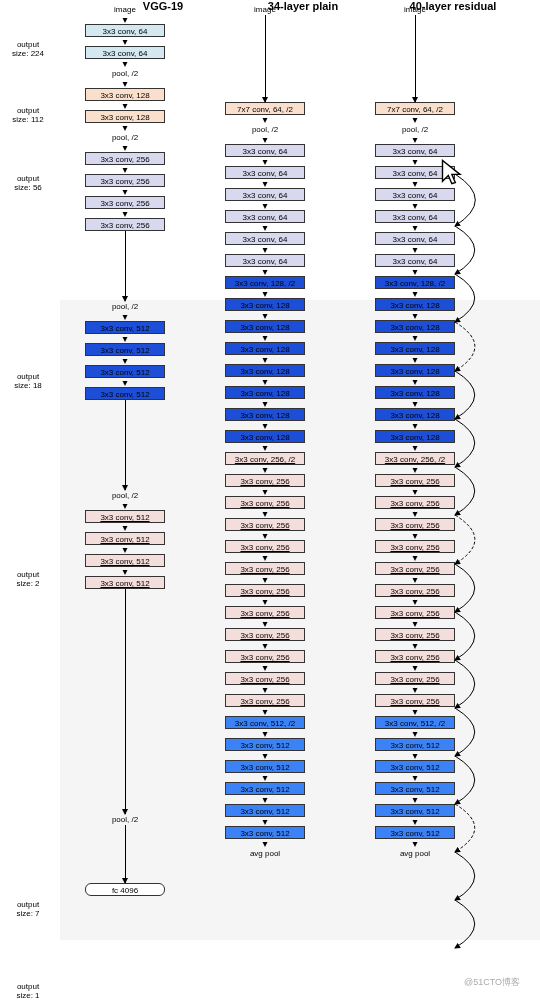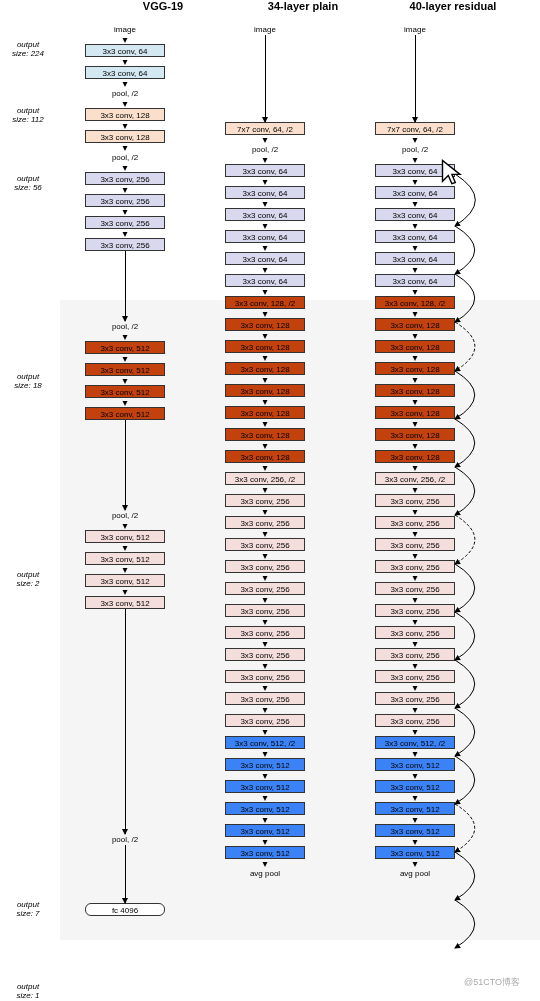--- a/index.html
+++ b/index.html
@@ -23,26 +23,25 @@
   .row-labels {
     position: absolute;
     left: 0;
     width: 56px;
     font-size: 8px;
     text-align: center;
   }
   .row-label {
     position: absolute;
     width: 56px;
-    font-style: italic;
   }
   .columns {
     display: flex;
     position: absolute;
-    top: 24px;
+    top: 4px;
     left: 60px;
   }
   .col {
     display: flex;
     flex-direction: column;
     align-items: center;
   }
   .box {
     border: 1px solid #333;
     font-size: 8px;
@@ -73,22 +72,22 @@
     position: absolute;
     bottom: -1px;
     left: -3px;
     border-left: 3.5px solid transparent;
     border-right: 3.5px solid transparent;
     border-top: 6px solid #000;
   }
   .c-blue  { background: #d4e8f2; }
   .c-peach { background: #fae0cc; }
   .c-purp  { background: #d8d8ee; }
-  .c-green { background: #c2410c; }
-  .c-pink  { background: #f4dedc; }
+  .c-green { background: #1d4ed8; }
+  .c-pink  { background: #f4dedc; text-decoration: underline; }
   .c-lblue { background: #3b82f6; }
   .c-white { background: #fff; border-radius: 6px; }
   .watermark {
     position: absolute;
     right: 20px;
     bottom: 12px;
     font-size: 9px;
     color: #aaa;
   }
   .highlight {

